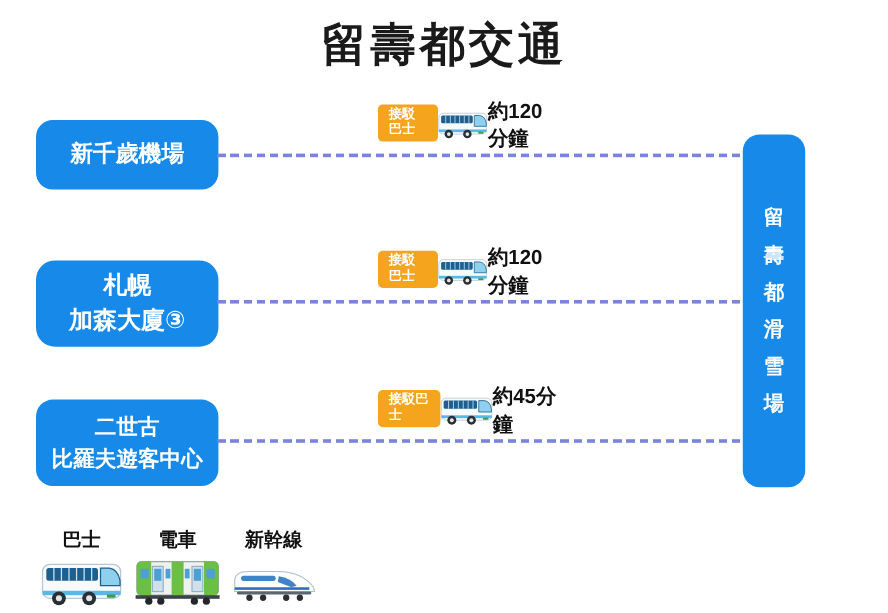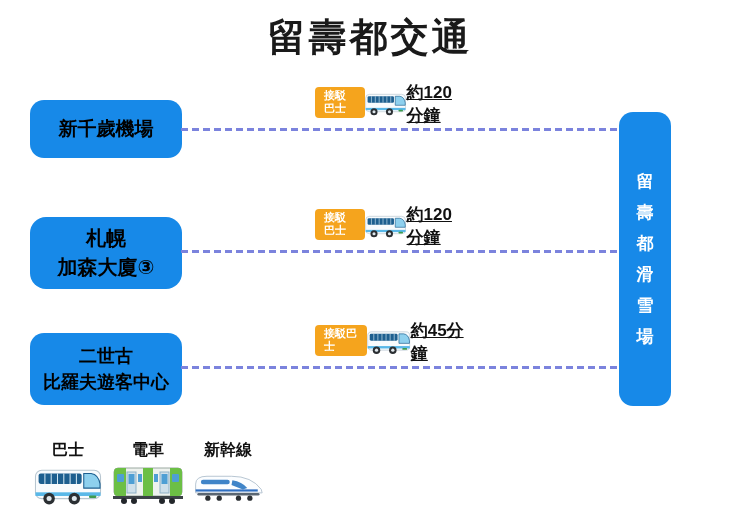--- a/index.html
+++ b/index.html
@@ -25,21 +25,21 @@
     letter-spacing: 3px;
     color: #1a1a1a;
   }
 
   .origin-box {
     position: absolute;
     left: 30px;
     width: 152px;
     background: #1789e8;
     border-radius: 14px;
-    color: #000000;
+    color: #ffffff;
     font-weight: bold;
     display: flex;
     flex-direction: column;
     align-items: center;
     justify-content: center;
     text-align: center;
   }
   .origin-box .line { line-height: 1.45; }
   .ob1 { top: 100px; height: 58px; font-size: 19px; }
   .ob2 { top: 217px; height: 72px; font-size: 20px; border-radius: 16px; }
@@ -76,21 +76,20 @@
     padding: 2px 9px 3px;
     border-radius: 4px;
     line-height: 1.2;
   }
   .route .vehicle { width: 56px; height: 34px; margin-top: 2px; display: block; }
   .time {
     margin-top: 3px;
     font-size: 17px;
     font-weight: bold;
     color: #111111;
-    text-decoration: underline;
   }
 
   .dest-box {
     position: absolute;
     left: 619px;
     top: 112px;
     width: 52px;
     height: 294px;
     background: #1789e8;
     border-radius: 14px;

